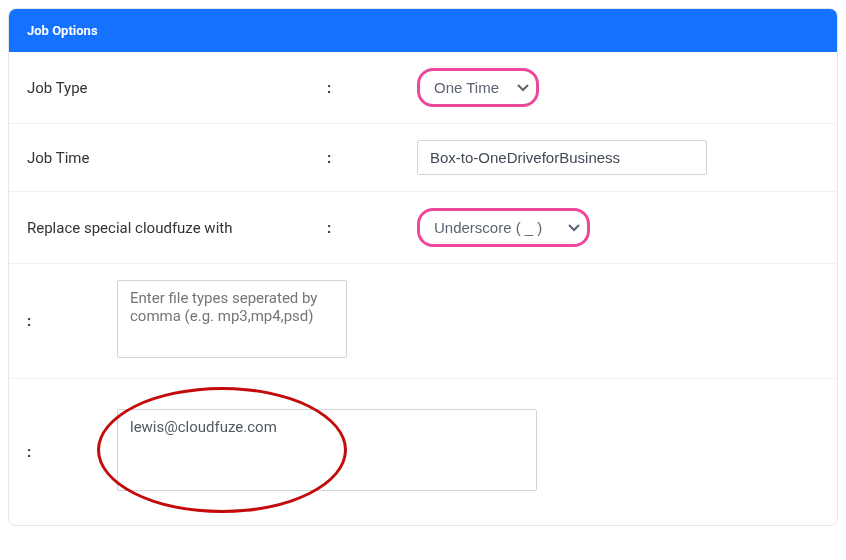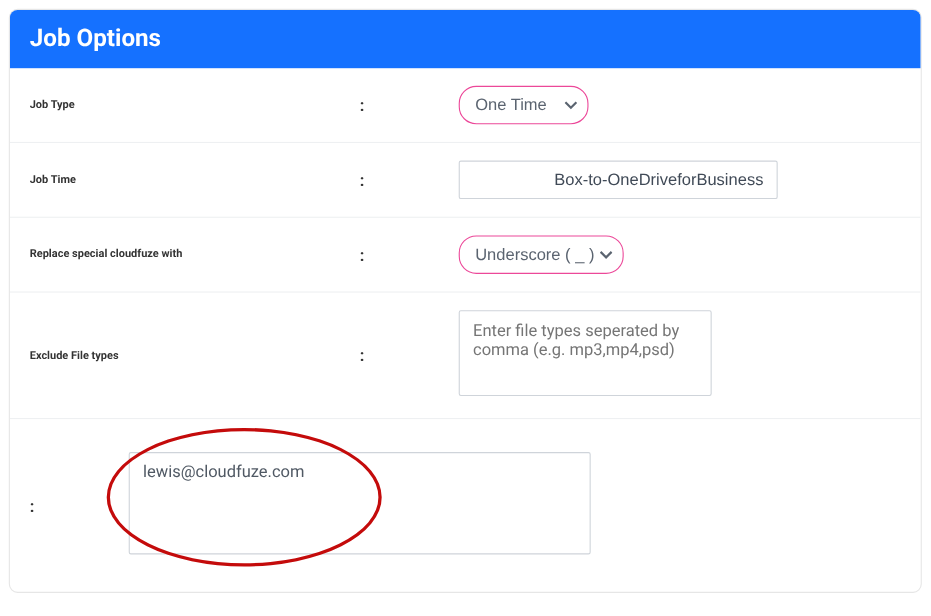--- a/index.html
+++ b/index.html
@@ -13,53 +13,53 @@
   .card {
     border: 1px solid #e6e6e6;
     border-radius: 8px;
     overflow: hidden;
     background: #fff;
   }
   .card-header {
     background: #1571ff;
     color: #fff;
     font-weight: 700;
-    font-size: 22px;
+    font-size: 13px;
     padding: 14px 18px;
   }
   .row {
     display: flex;
     align-items: center;
     padding: 16px 18px;
     border-bottom: 1px solid #eef0f2;
     min-height: 60px;
   }
   .row:last-child { border-bottom: none; }
   .label-col {
     width: 300px;
-    font-weight: 700;
-    font-size: 10px;
+    font-weight: 400;
+    font-size: 15px;
     color: #333;
   }
   .colon-col {
     width: 30px;
     font-weight: 700;
     color: #333;
     text-align: left;
     font-size: 15px;
   }
   .value-col {
     flex: 1;
     position: relative;
     padding-left: 60px;
   }
   select {
     appearance: none;
     -webkit-appearance: none;
-    border: 1px solid #ec4899;
+    border: 3px solid #ec4899;
     border-radius: 16px;
     padding: 8px 36px 8px 14px;
     font-size: 15px;
     color: #5b6470;
     background: #fff;
     cursor: pointer;
   }
   .select-wrap {
     position: relative;
     display: inline-block;
@@ -73,39 +73,38 @@
     color: #5b6470;
   }
   input[type="text"] {
     border: 1px solid #cfd4da;
     border-radius: 2px;
     padding: 8px 12px;
     font-size: 15px;
     color: #404a57;
     width: 290px;
     background: #fff;
-    text-align: right;
   }
   textarea {
     border: 1px solid #cfd4da;
     border-radius: 2px;
     padding: 8px 12px;
     font-size: 15px;
     color: #6b747f;
     background: #fff;
     resize: none;
     font-family: inherit;
   }
   .exclude-ta {
     width: 230px;
     height: 78px;
   }
   .notif-ta {
     width: 420px;
-    height: 93px;
+    height: 82px;
     color: #505964;
   }
   .row.tall { align-items: center; }
   .row.tall .label-col,
   .row.tall .colon-col { align-self: center; }
   .notif-row { padding-top: 30px; padding-bottom: 30px; }
   .ellipse {
     position: absolute;
     pointer-events: none;
     border: 3px solid #c40b0b;
@@ -148,34 +147,33 @@
     <div class="value-col">
       <input type="text" value="Box-to-OneDriveforBusiness" style="">
     </div>
   </div>
 
   <div class="row">
     <div class="label-col">Replace special cloudfuze with</div>
     <div class="colon-col">:</div>
     <div class="value-col">
       <span class="select-wrap">
-        <select style="padding-right:25px;">
+        <select style="padding-right:44px;">
           <option>Underscore ( _ )</option>
         </select>
         <span class="chev">
           <svg viewBox="0 0 12 12">
               <path d="M1 3 L6 8 L11 3" fill="none" stroke="#5b6470" stroke-width="2"></path>
             </svg>
         </span>
       </span>
     </div>
   </div>
 
   <div class="row tall">
-    <div class="label-col">Exclude File types</div>
     <div class="colon-col">:</div>
     <div class="value-col">
       <textarea class="exclude-ta" placeholder="Enter file types seperated by comma (e.g. mp3,mp4,psd)" style=""></textarea>
     </div>
   </div>
 
   <div class="row tall notif-row">
     <div class="colon-col">:</div>
     <div class="value-col" style="position:relative;">
       <textarea class="notif-ta" style="">lewis@cloudfuze.com</textarea>

